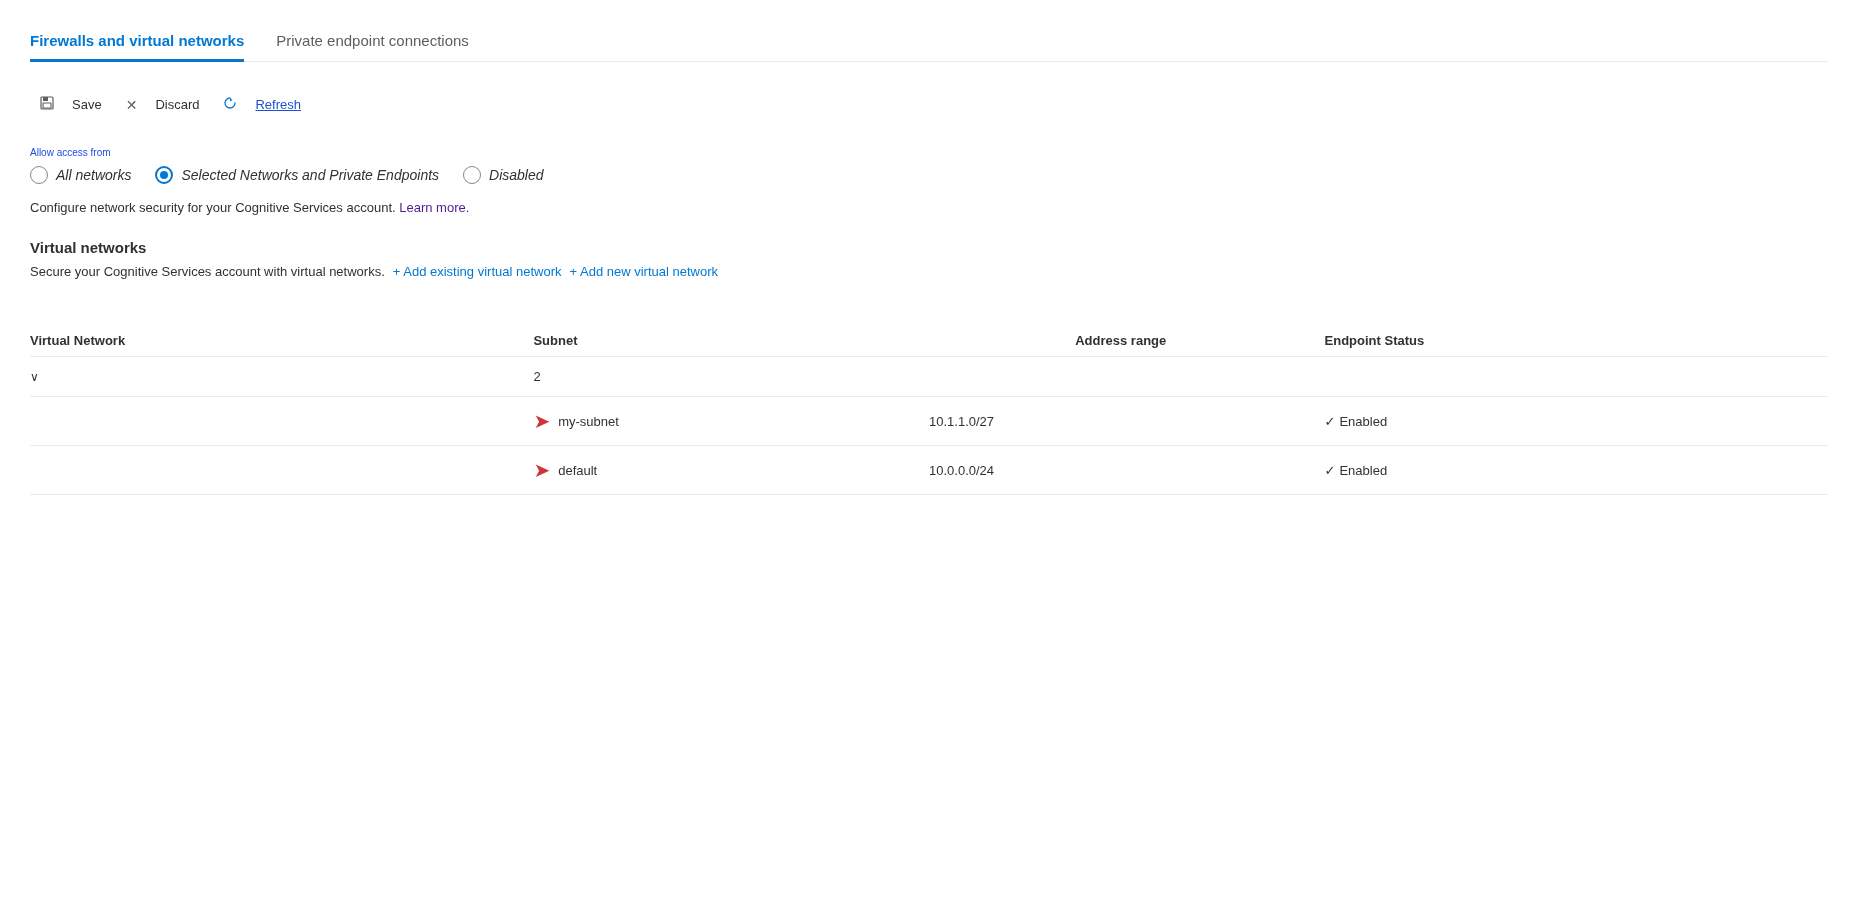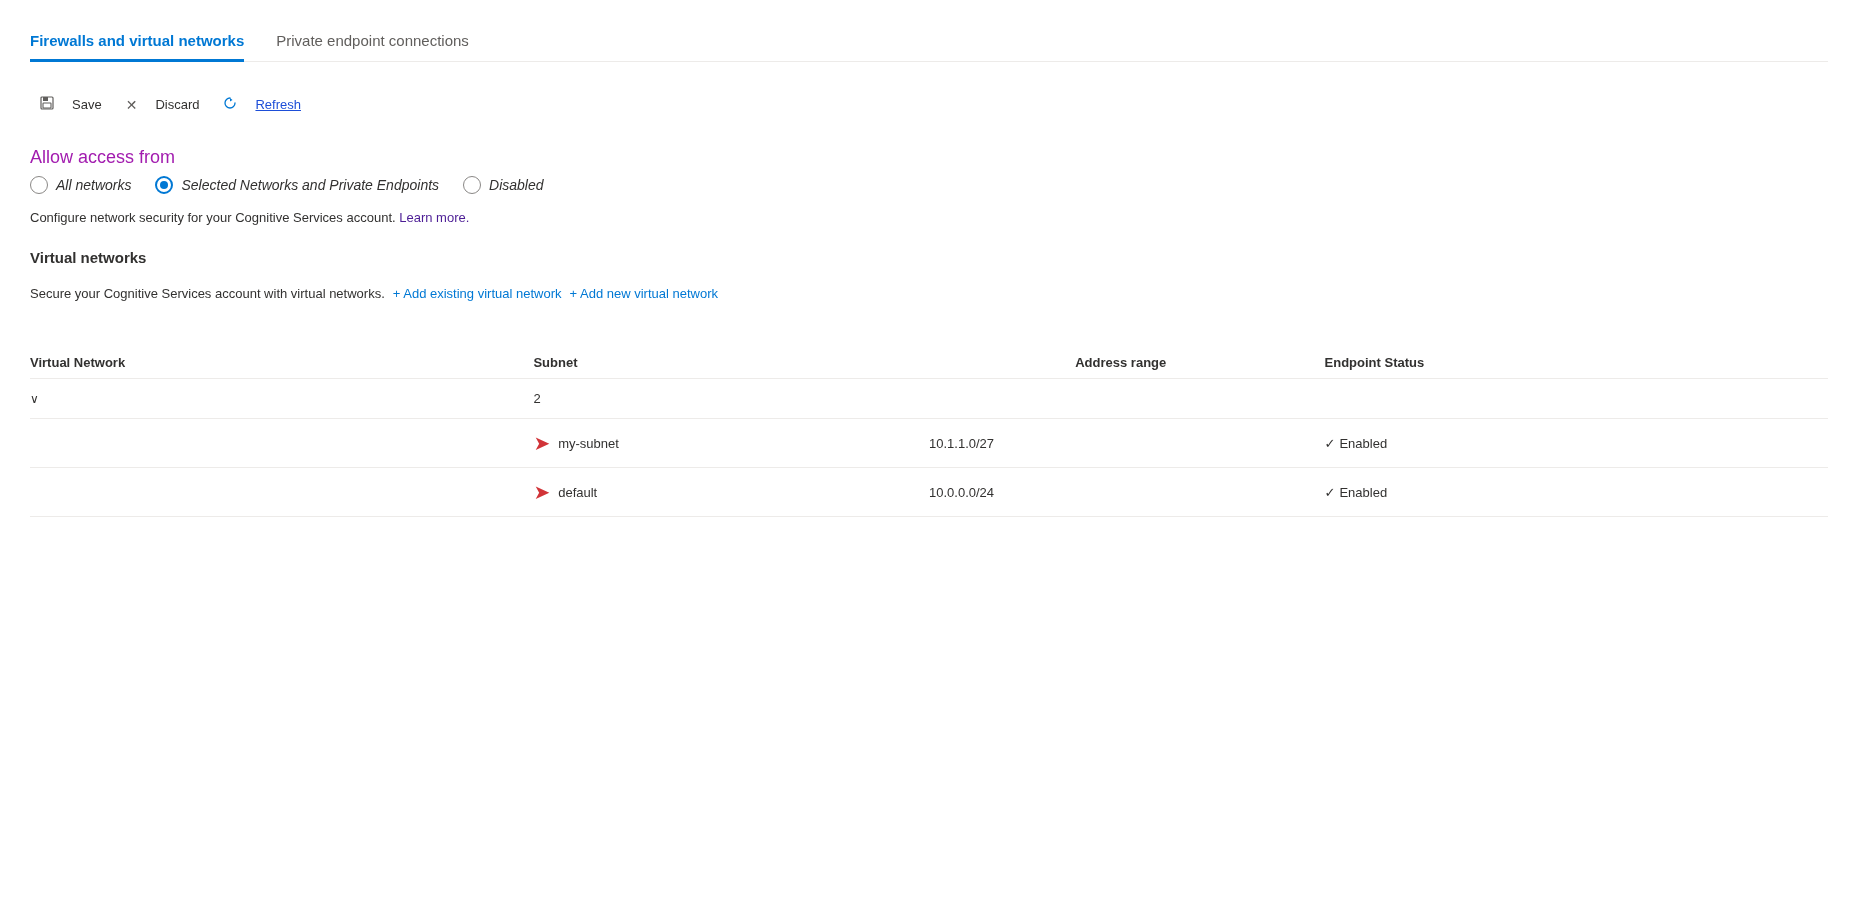--- a/index.html
+++ b/index.html
@@ -65,22 +65,22 @@
     .toolbar-btn .btn-icon {
       font-size: 14px;
       color: #605e5c;
     }
 
     
     .section {
       margin-bottom: 24px;
     }
     .section-label {
-      font-size: 18px;
-      color: #a21caf;
+      font-size: 10px;
+      color: #1d4ed8;
       margin-bottom: 8px;
     }
 
     
     .radio-group {
       display: flex;
       align-items: center;
       gap: 24px;
       margin-bottom: 16px;
       font-style: italic;
@@ -125,21 +125,21 @@
     .desc-text a {
       color: #4c1d95;
       text-decoration: none;
     }
 
     
     .vnet-header {
       font-size: 15px;
       font-weight: 600;
       color: #323130;
-      margin-bottom: 20px;
+      margin-bottom: 8px;
     }
     .vnet-subheader {
       display: flex;
       align-items: center;
       gap: 8px;
       margin-bottom: 16px;
     }
     .vnet-subheader-text {
       font-size: 13px;
       color: #323130;

